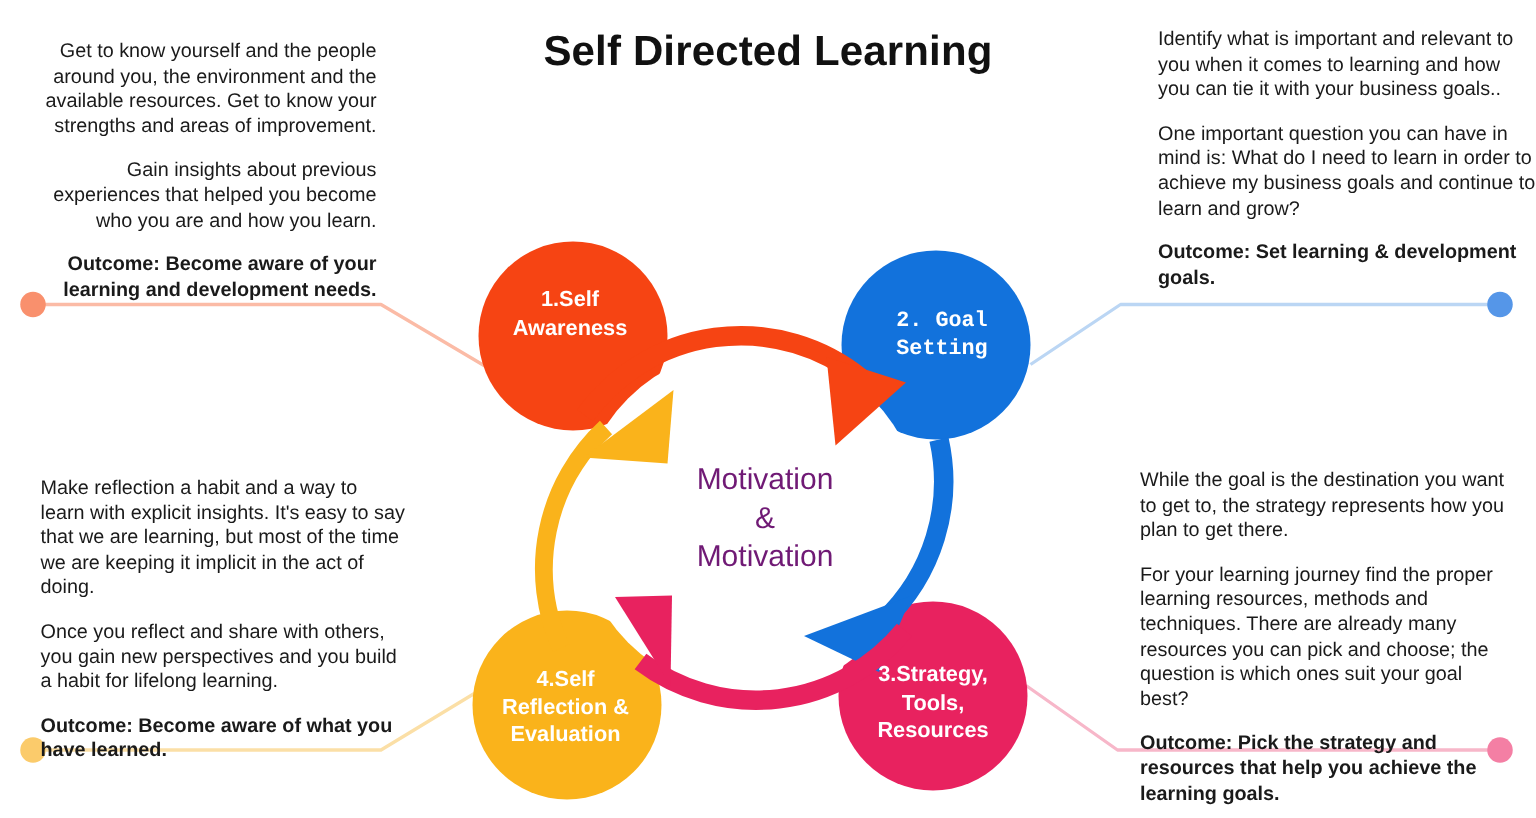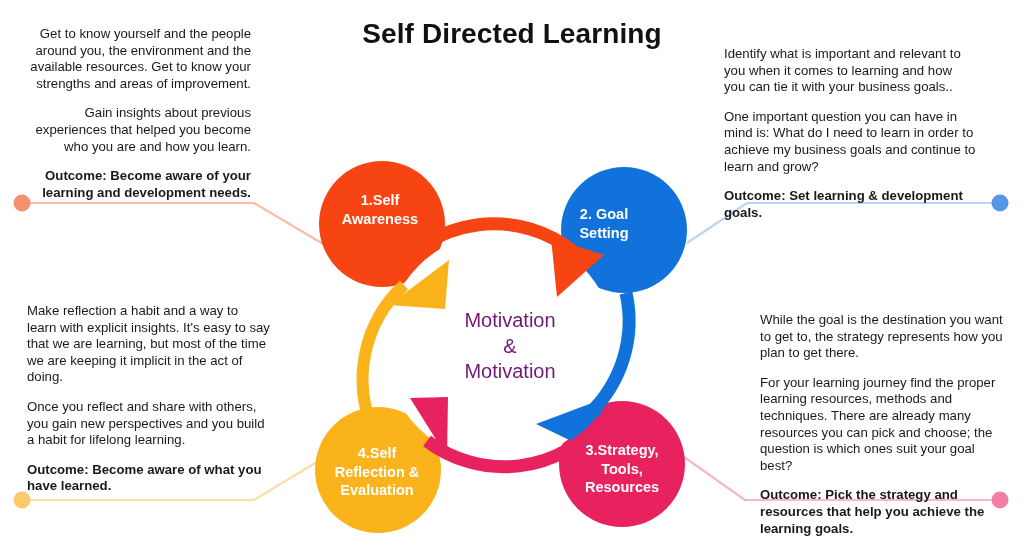--- a/index.html
+++ b/index.html
@@ -21,34 +21,34 @@
     letter-spacing:.1px;
   }
 
   
   .textblock{position:absolute;font-size:13.2px;line-height:16.6px;color:#1a1a1a;}
   .textblock p{margin:0 0 13px 0;}
   .textblock p:last-child{margin-bottom:0;}
   .textblock p.outcome{font-weight:bold;}
 
   #tb-tl{left:27px;top:26px;width:224px;text-align:right;}
-  #tb-tr{left:724px;top:18px;width:252px;margin-top:28px;}
-  #tb-bl{left:27px;top:303px;width:243px;}
+  #tb-tr{left:772px;top:18px;width:252px;}
+  #tb-bl{left:27px;top:317px;width:243px;}
   #tb-br{left:760px;top:278px;width:250px;margin-top:34px;}
 
   
   svg.layer{position:absolute;left:0;top:0;width:1024px;height:545px;pointer-events:none;}
 
   
   .cl{
     position:absolute;text-align:center;color:#ffffff;
     font-size:14.5px;font-weight:bold;line-height:18.5px;
   }
   #cl1{left:326px;top:191px;width:108px;}
-  #cl2{left:552px;top:205px;width:104px;}
+  #cl2{left:576px;top:205px;width:104px;font-family:Liberation Mono, monospace;}
   #cl3{left:566px;top:441px;width:112px;}
   #cl4{left:318px;top:444px;width:118px;}
 
   #center-label{
     position:absolute;left:420px;top:308px;width:180px;
     text-align:center;font-size:20px;line-height:25.5px;color:#701a75;
   }
 </style>
 </head>
 <body>

